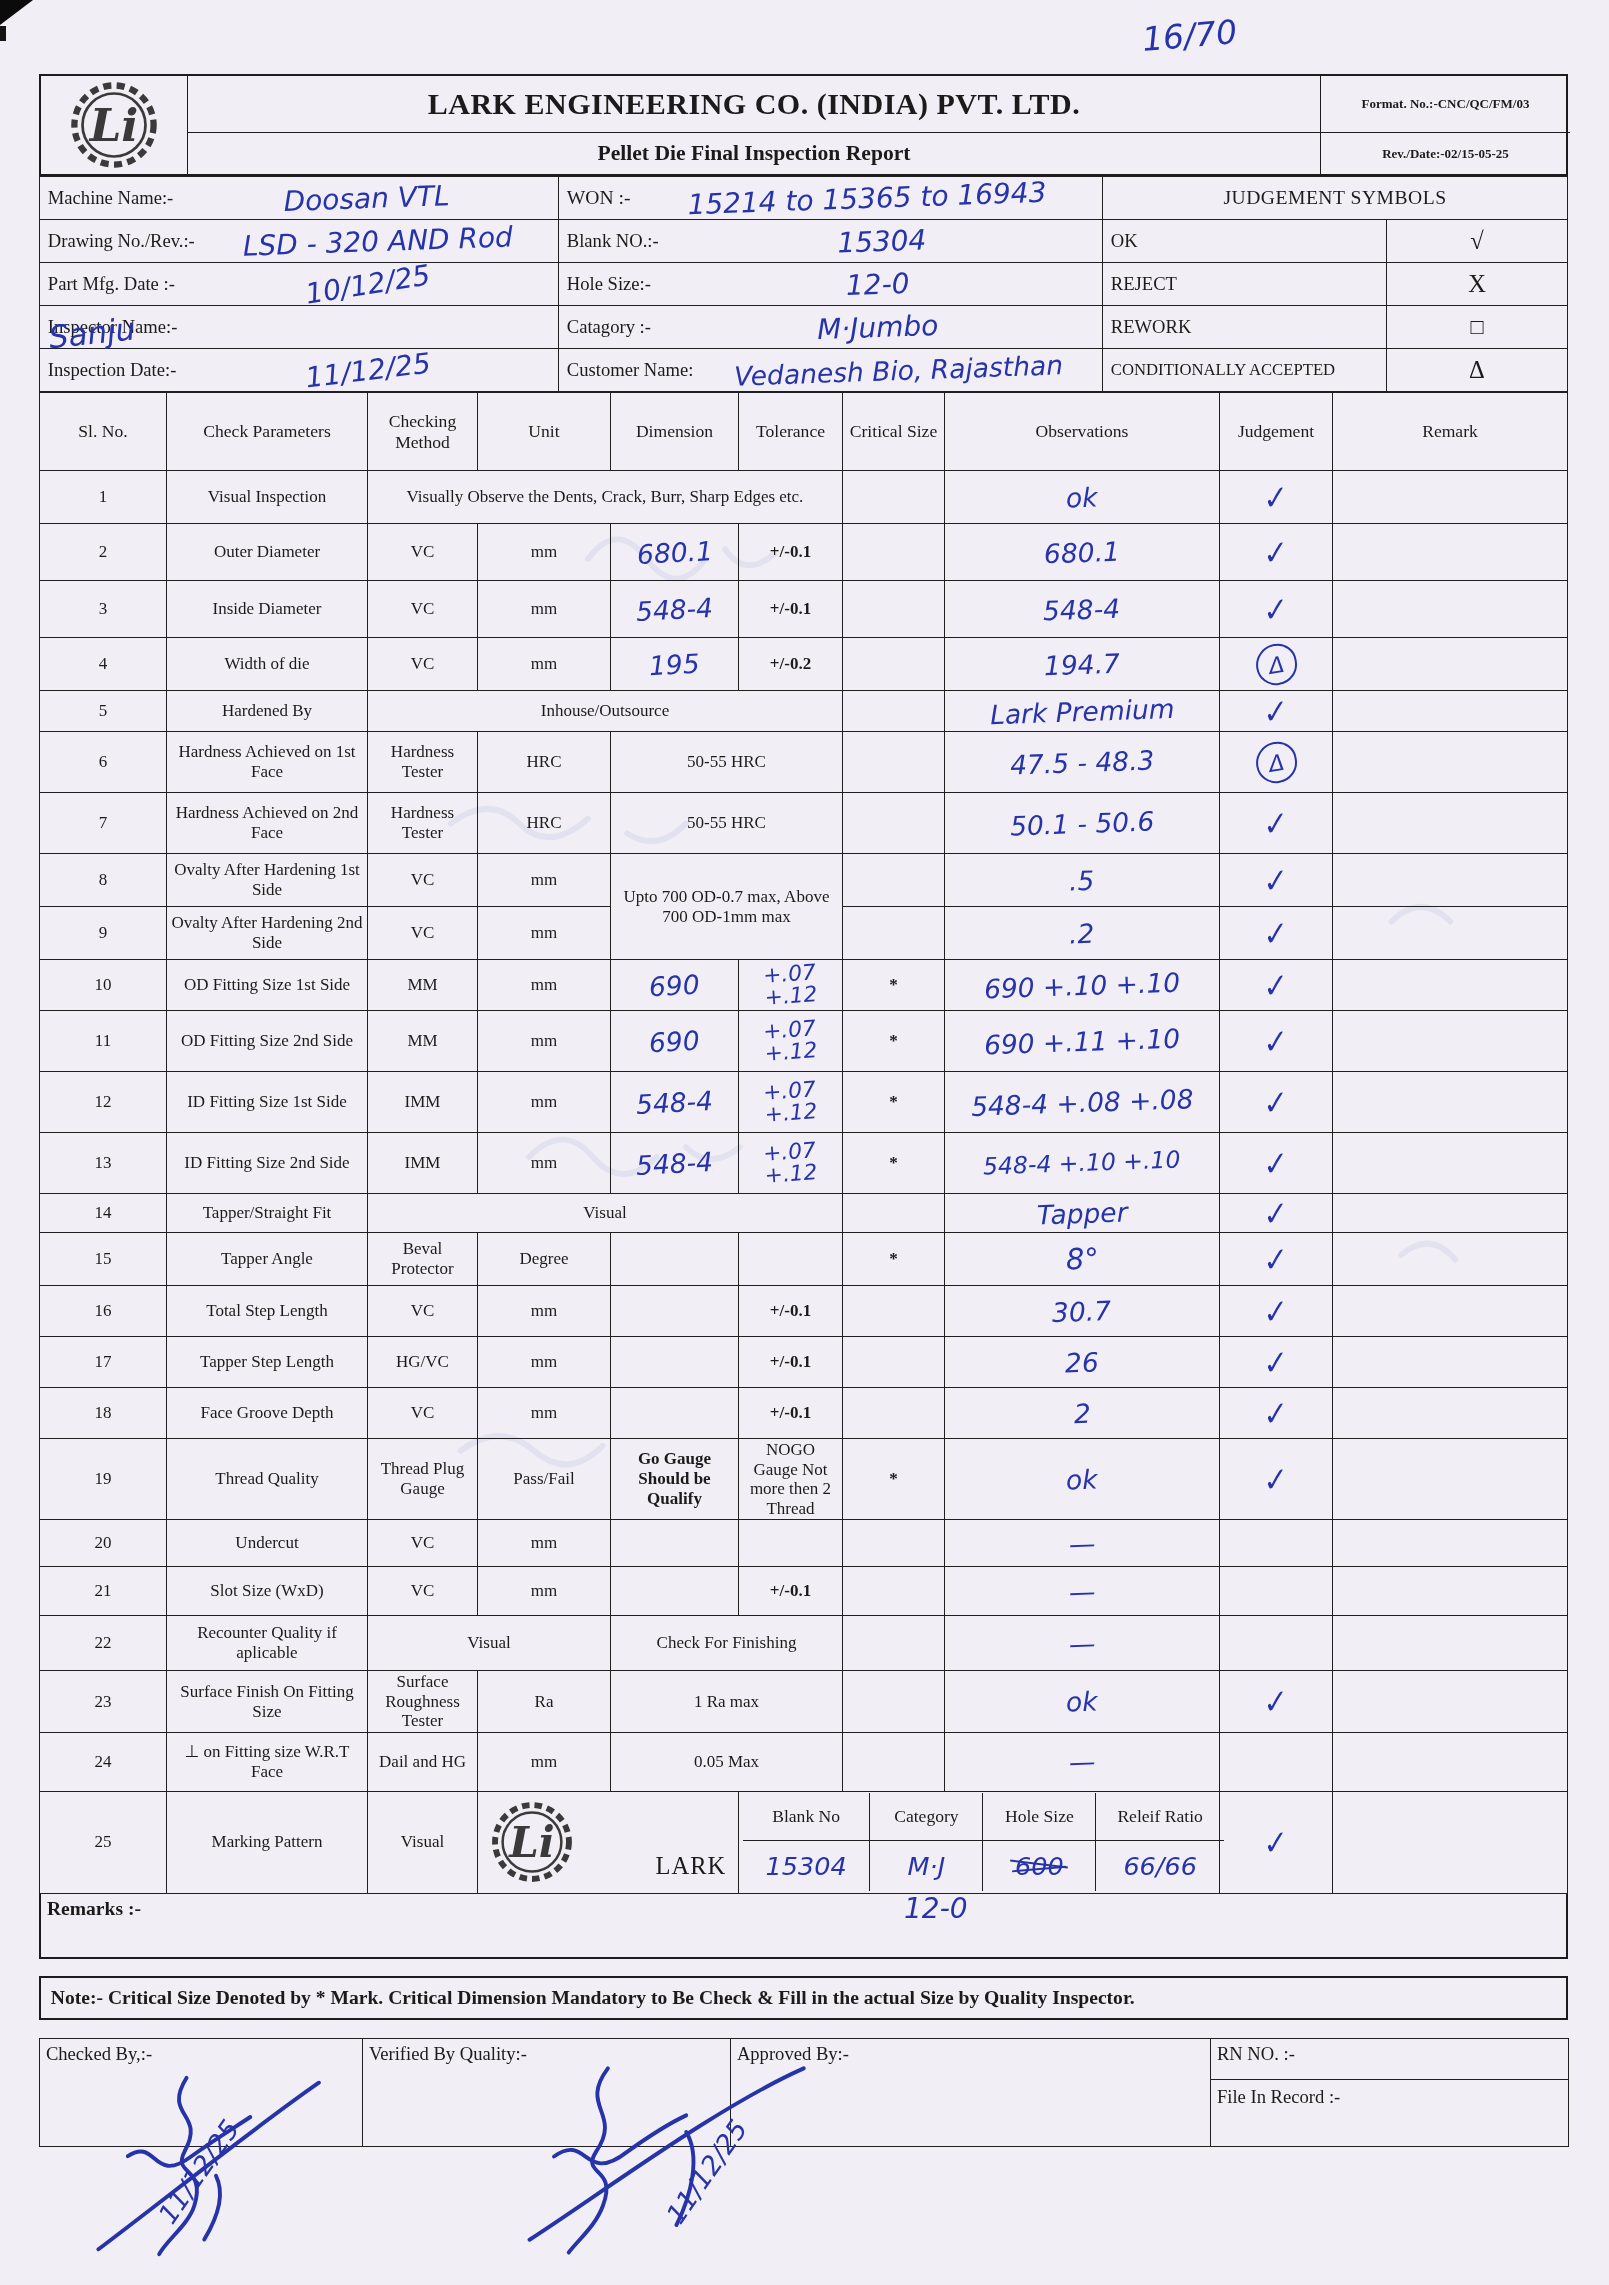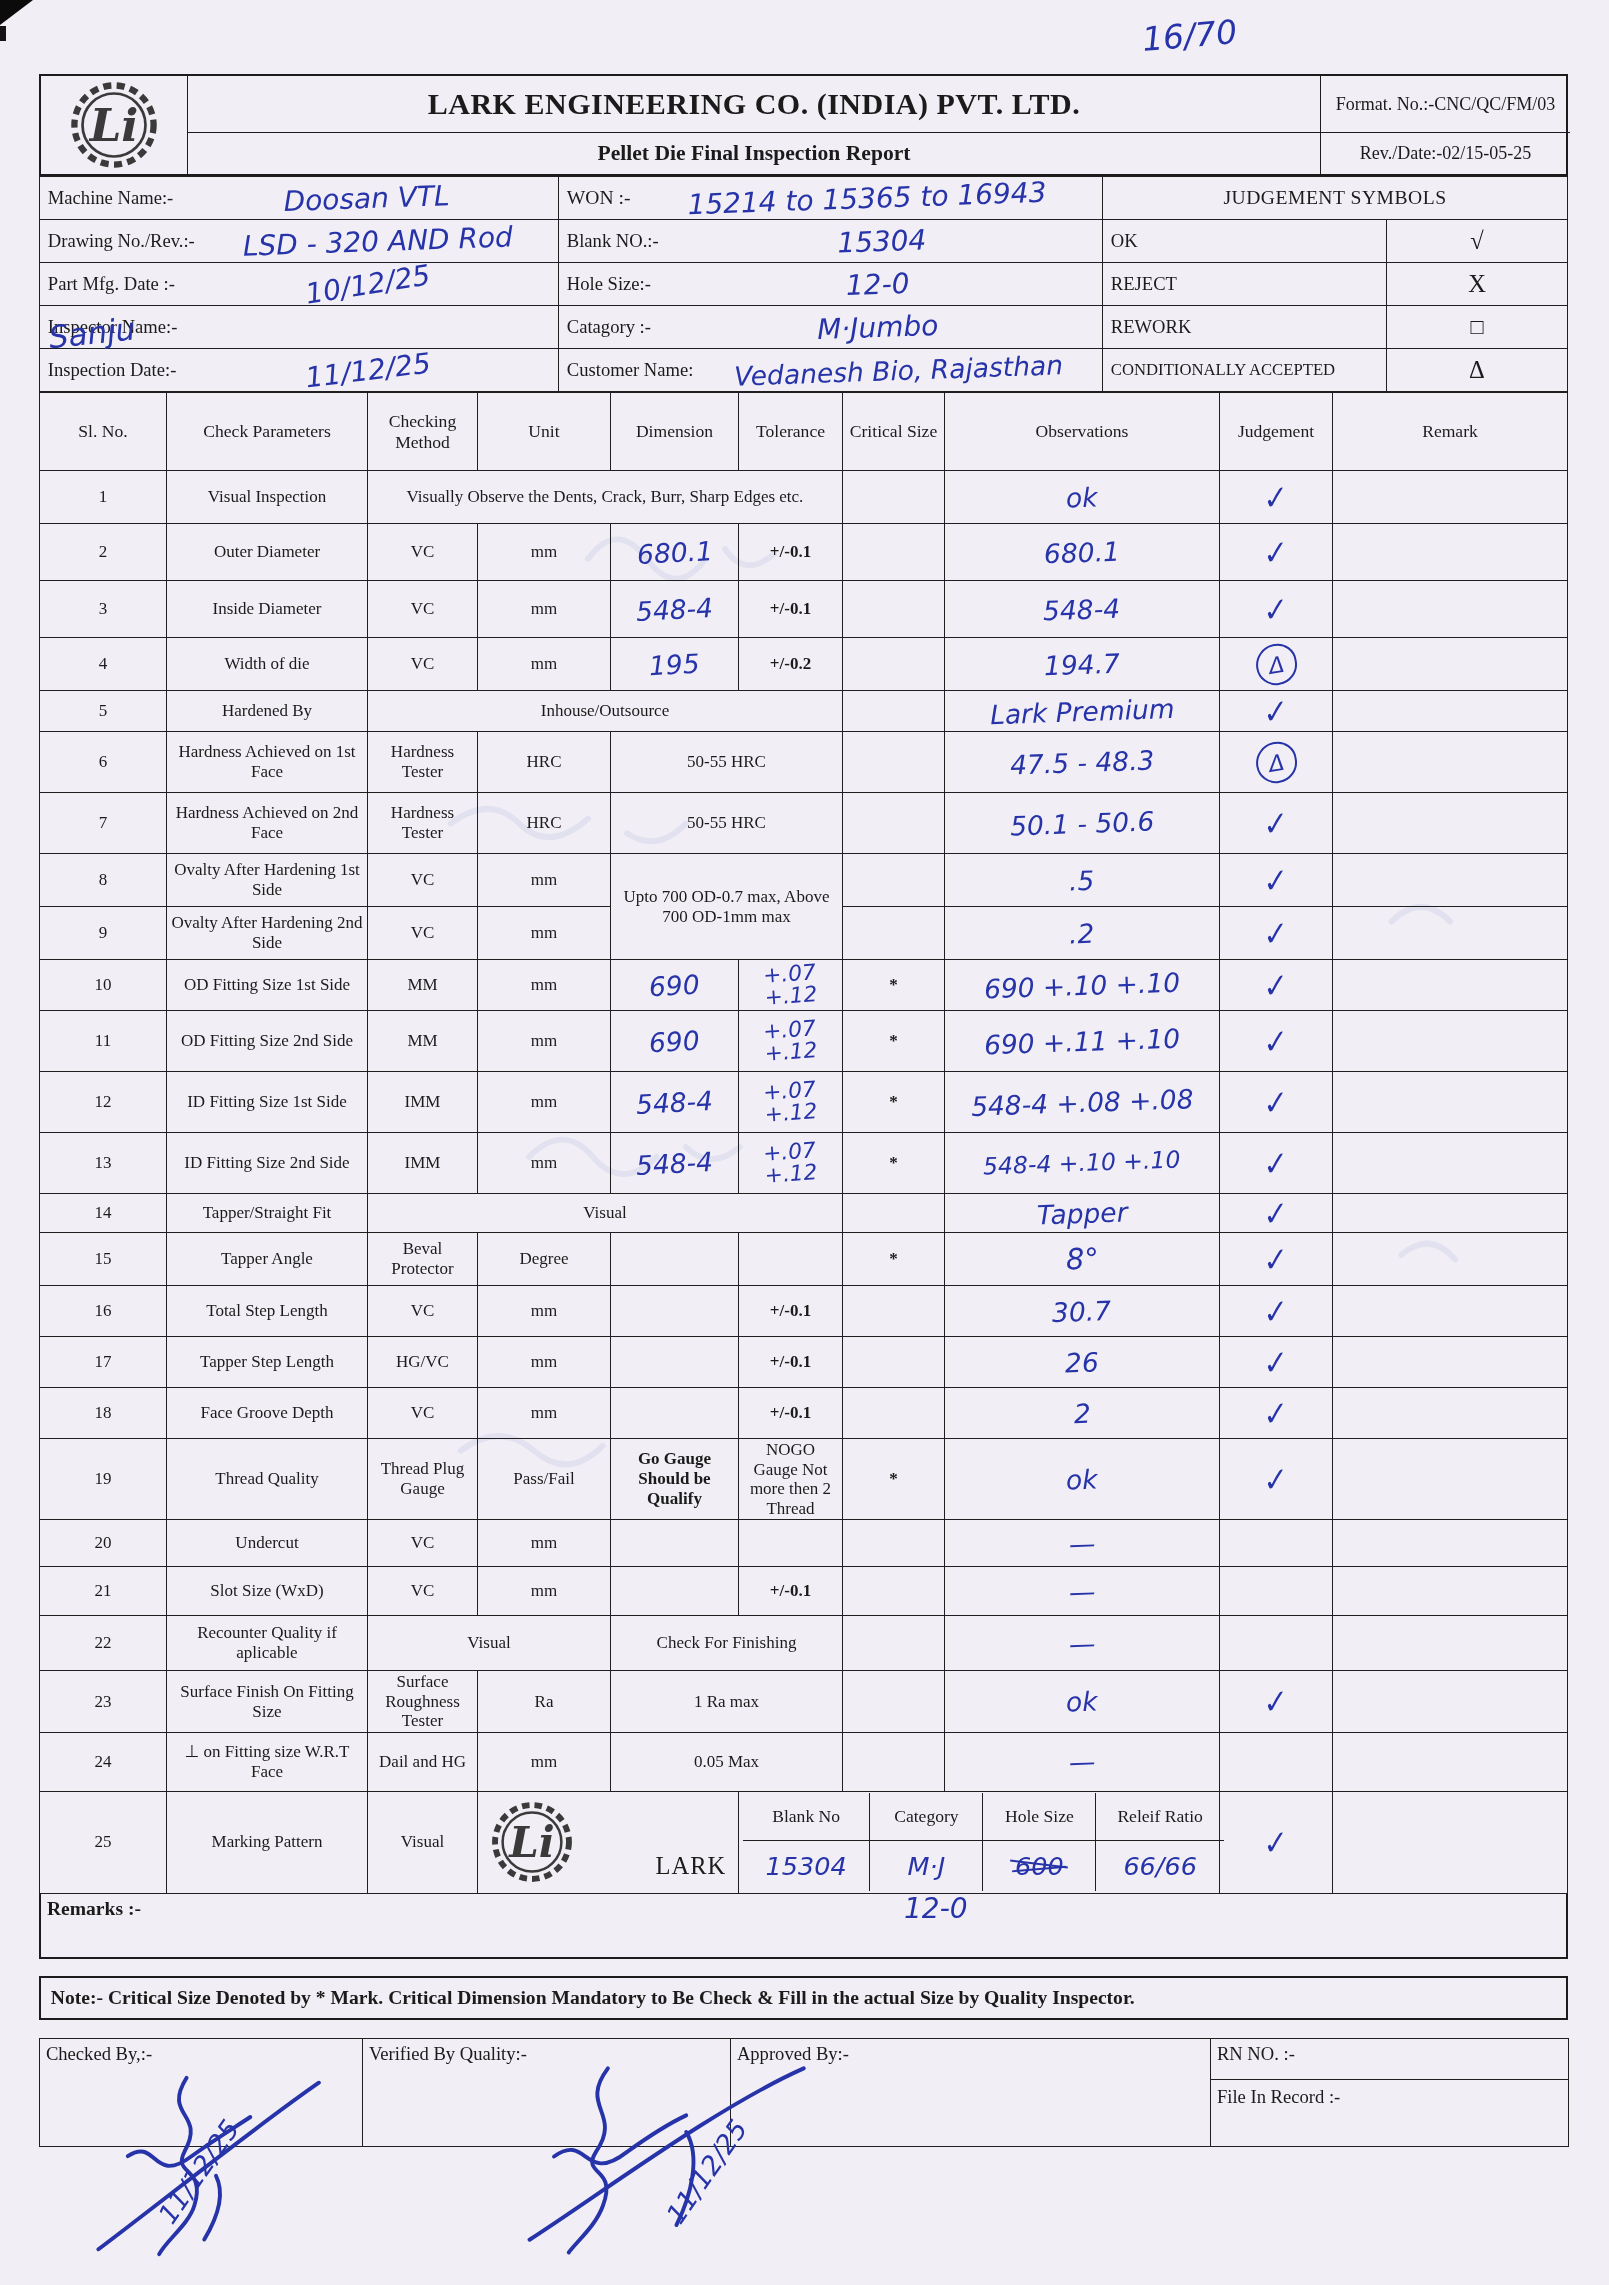--- a/index.html
+++ b/index.html
@@ -13,21 +13,21 @@
 
   .form{position:absolute;left:39px;top:74px;width:1529px;}
 
   
   .hdr{display:grid;grid-template-columns:147px 1132px 250px;grid-template-rows:57px 41px;
        border:2px solid #1c1c1c;box-sizing:border-box;background:transparent;}
   .hdr *{box-sizing:border-box;}
   .hdr-logo{grid-row:1/3;border-right:1.7px solid #1c1c1c;display:flex;align-items:center;justify-content:center;}
   .hdr-company{display:flex;align-items:center;justify-content:center;font-size:30px;font-weight:bold;border-bottom:1.7px solid #1c1c1c;letter-spacing:0.5px;}
   .hdr-report{display:flex;align-items:center;justify-content:center;font-size:21.6px;font-weight:bold;}
-  .hdr-fmt,.hdr-rev{display:flex;align-items:center;justify-content:center;border-left:1.7px solid #1c1c1c;font-size:18px;font-weight:normal;}
+  .hdr-fmt,.hdr-rev{display:flex;align-items:center;justify-content:center;border-left:1.7px solid #1c1c1c;font-size:13px;font-weight:bold;}
   .hdr-fmt{border-bottom:1.7px solid #1c1c1c;}
 
   
   table.info{border-collapse:collapse;table-layout:fixed;width:1529px;}
   table.info td{border:1.7px solid #1f1f1f;height:42px;padding:0 7.8px;overflow:visible;}
   .icell{display:flex;align-items:center;gap:9.8px;}
   .ilbl{font-size:18.6px;white-space:nowrap;flex:none;}
   .ival{flex:1;text-align:center;font-size:28px;white-space:nowrap;transform:rotate(-2deg);}
   .ival.small{font-size:26.5px;}
   .ival.sig{font-size:31px;transform:rotate(-6deg) translateY(5.9px);}

